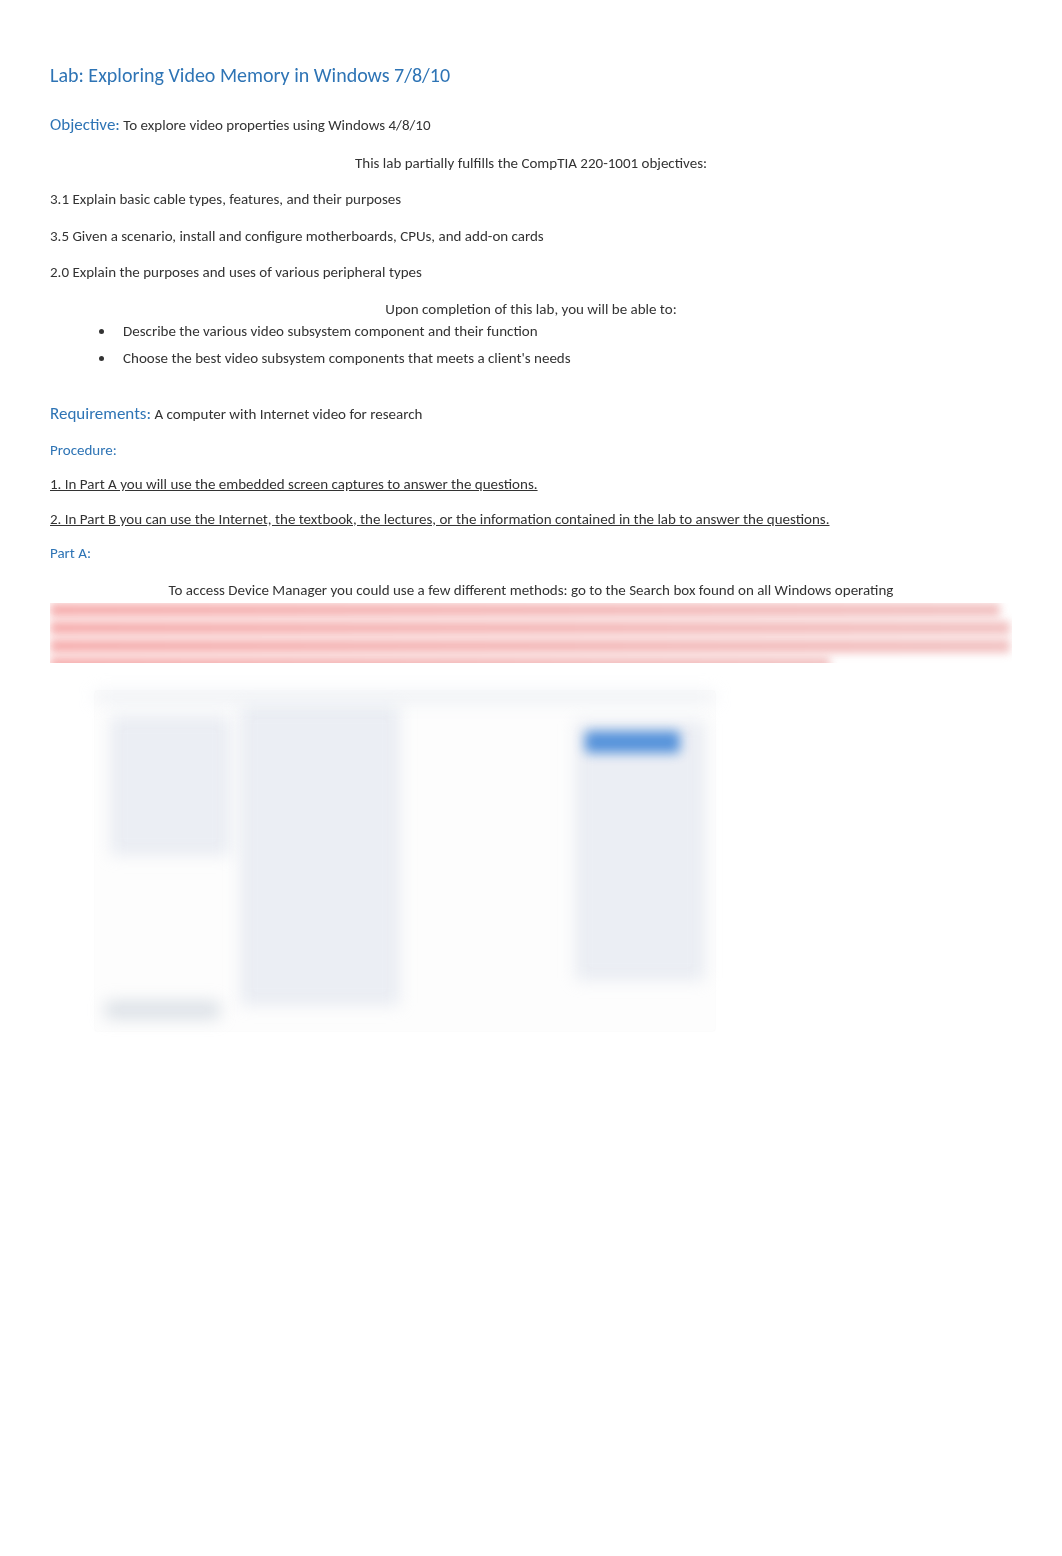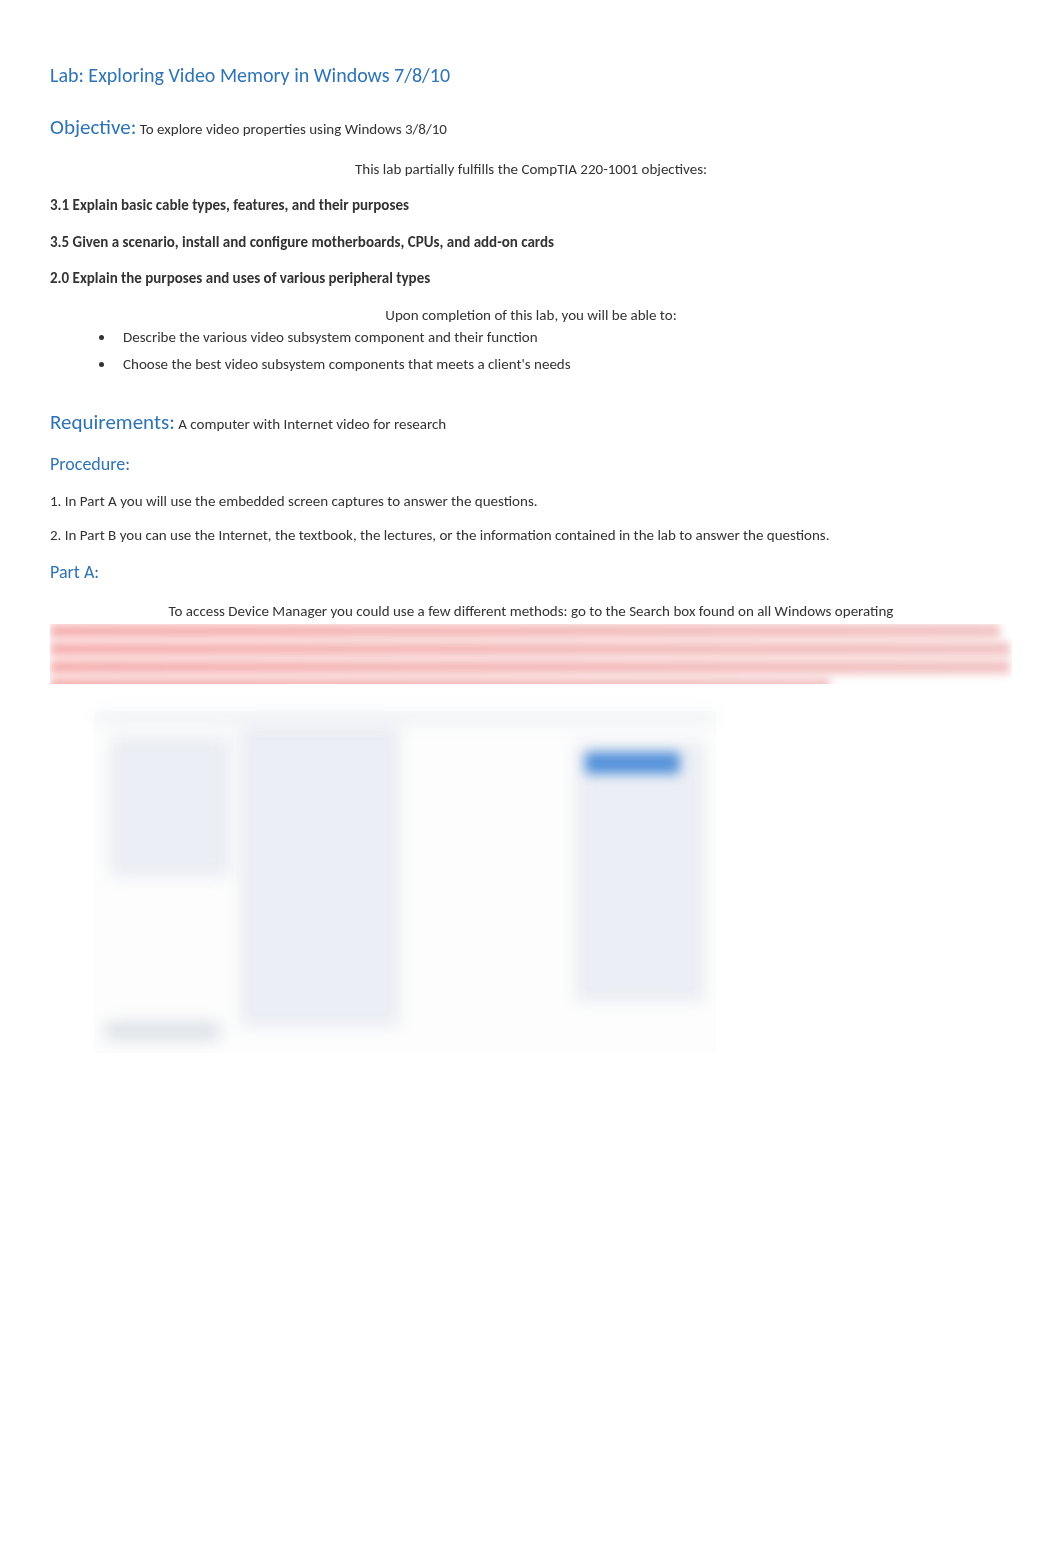--- a/index.html
+++ b/index.html
@@ -17,61 +17,62 @@
       line-height: 1.5;
     }
     .title {
       color: #2E74B5;
       font-size: 20px;
       font-weight: 400;
       margin-bottom: 8px;
     }
     .section-heading {
       color: #2E74B5;
-      font-size: 21px;
+      font-size: 17px;
       font-weight: 400;
       display: inline;
     }
     .inline-text {
       color: #333;
       font-size: 15px;
       display: inline;
     }
     .para {
       color: #333;
       margin-top: 14px;
       text-align: center;
     }
     .bold-line {
-      font-weight: bold;
+      font-weight: normal;
       color: #333;
       margin-top: 14px;
     }
     .bullet-list {
       list-style-type: disc;
       margin-left: 65px;
     }
     .bullet-list li {
       color: #333;
       margin-bottom: 4px;
       padding-left: 8px;
     }
     .spacer-sm { height: 14px; }
     .spacer-md { height: 28px; }
     .sub-heading {
       color: #2E74B5;
-      font-size: 18px;
+      font-size: 15px;
       font-weight: 400;
       margin-top: 12px;
     }
     .numbered {
       color: #333;
       margin-top: 12px;
       padding-left: 18px;
       text-indent: -18px;
+      text-decoration: underline;
     }
     .blurred-block {
       margin-top: 2px;
       height: 60px;
       width: 100%;
       position: relative;
       overflow: hidden;
     }
     .blurred-block .line {
       position: absolute;
@@ -107,21 +108,21 @@
   </style>
 </head>
 <body>
 
 <h1 class="title">Lab: Exploring Video Memory in Windows 7/8/10</h1>
 
 <div class="spacer-sm"></div>
 
 <div>
   <span class="section-heading">Objective:</span>
-  <span class="inline-text"> To explore video properties using Windows 3/8/10</span>
+  <span class="inline-text"> To explore video properties using Windows 4/8/10</span>
 </div>
 
 <p class="para">This lab partially fulfills the CompTIA 220-1001 objectives:</p>
 
 <p class="bold-line">3.1 Explain basic cable types, features, and their purposes</p>
 <p class="bold-line">3.5 Given a scenario, install and configure motherboards, CPUs, and add-on cards</p>
 <p class="bold-line">2.0 Explain the purposes and uses of various peripheral types</p>
 
 <p class="para">Upon completion of this lab, you will be able to:</p>
 

